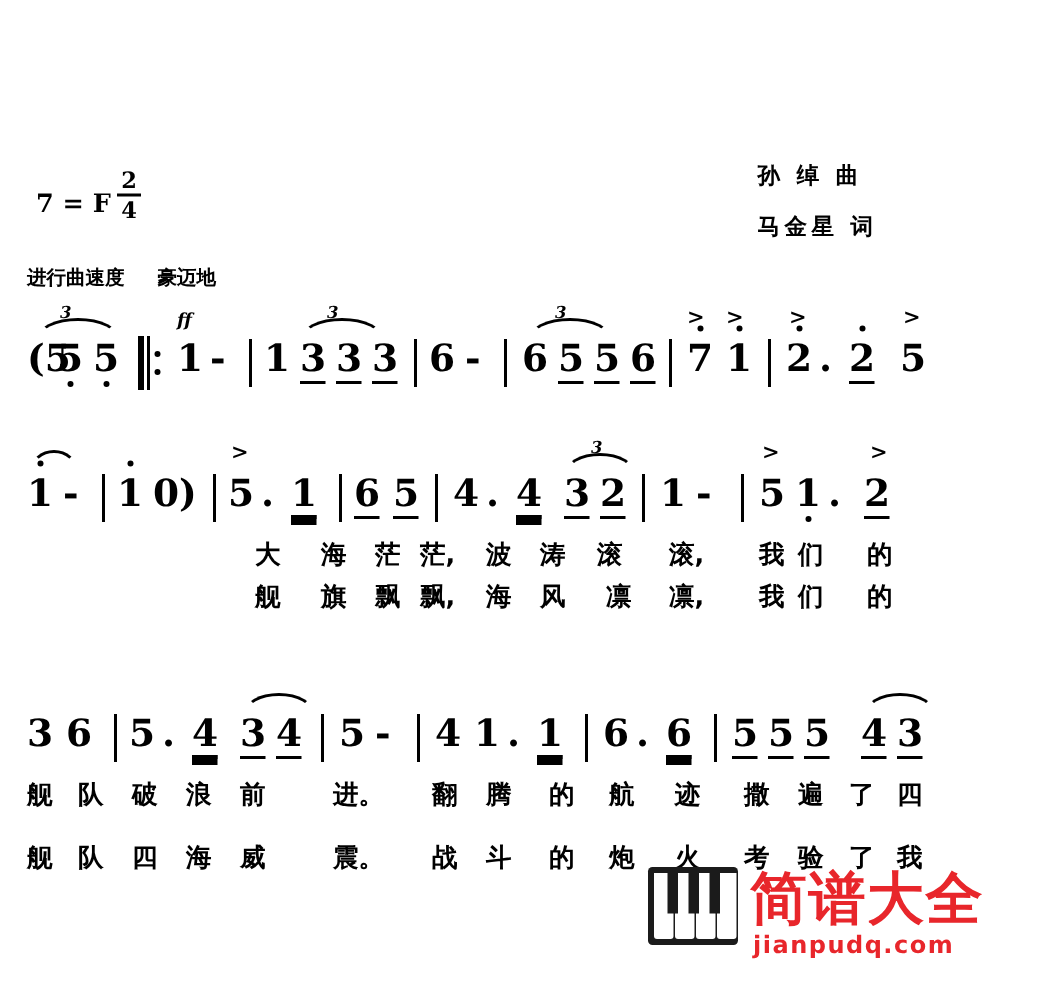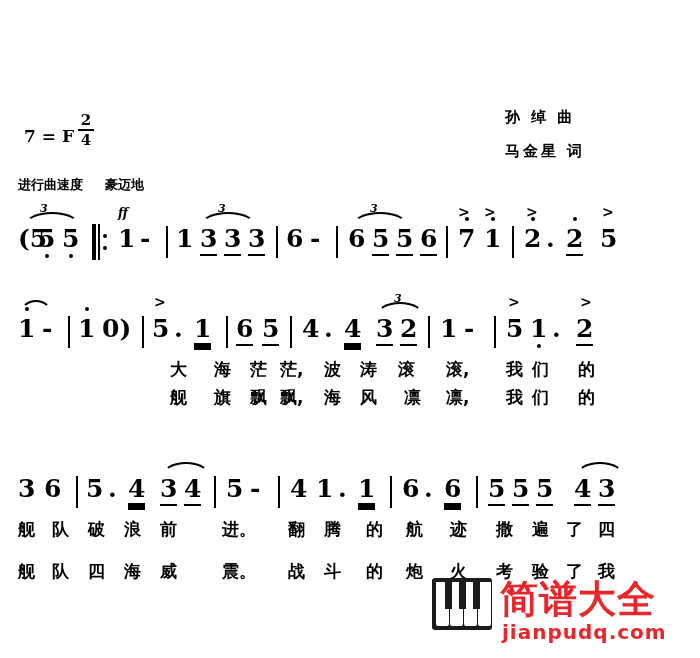--- a/index.html
+++ b/index.html
@@ -231,21 +231,21 @@
     font-size: 38px;
     font-weight: bold;
     color: #e8262b;
     letter-spacing: 1px;
   }
   .logo-sub {
     position: absolute;
     left: 70px;
     top: 44px;
     font-family: "DejaVu Sans", sans-serif;
-    font-size: 20px;
+    font-size: 16px;
     font-weight: bold;
     color: #e8262b;
     letter-spacing: 1px;
   }
 </style>
 </head>
 <body>
 
 <div class="sheet">
 

